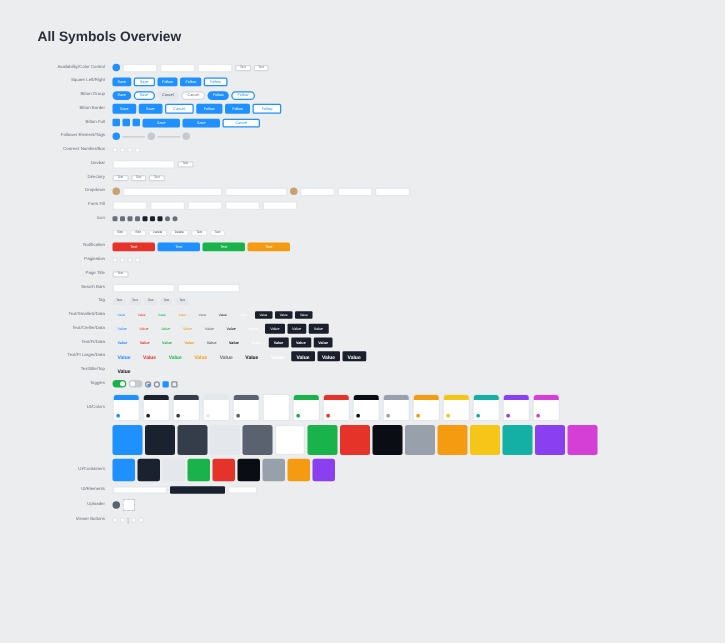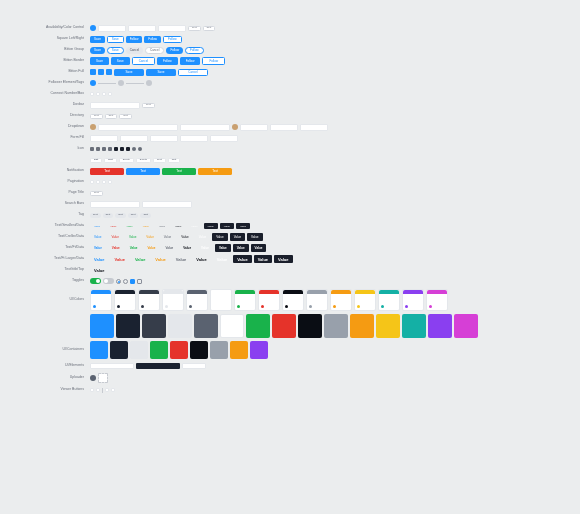--- a/index.html
+++ b/index.html
@@ -42,20 +42,21 @@
 .bar{height:6px;border-radius:1px}
 .radio{width:5px;height:5px;border-radius:50%;border:0.5px solid #8a8f9a}
 .radio.on::after{content:"";display:block;width:2px;height:2px;border-radius:50%;background:#1e90ff;margin:1px auto}
 .check{width:5px;height:5px;border:0.5px solid #8a8f9a;border-radius:1px}
 .check.on{background:#1e90ff;border-color:#1e90ff}
 </style>
 </head>
 <body>
 
 <div class="page">
+<h1>All Symbols Overview</h1>
 
 <div class="row">
  <div class="lbl">Availability/Color Control</div>
  <div class="items">
   <span class="dot blue"></span>
   <span class="input"></span>
   <span class="input"></span>
   <span class="input"></span>
   <span class="btn sm gray-o">Text</span>
   <span class="btn sm gray-o">Text</span>

